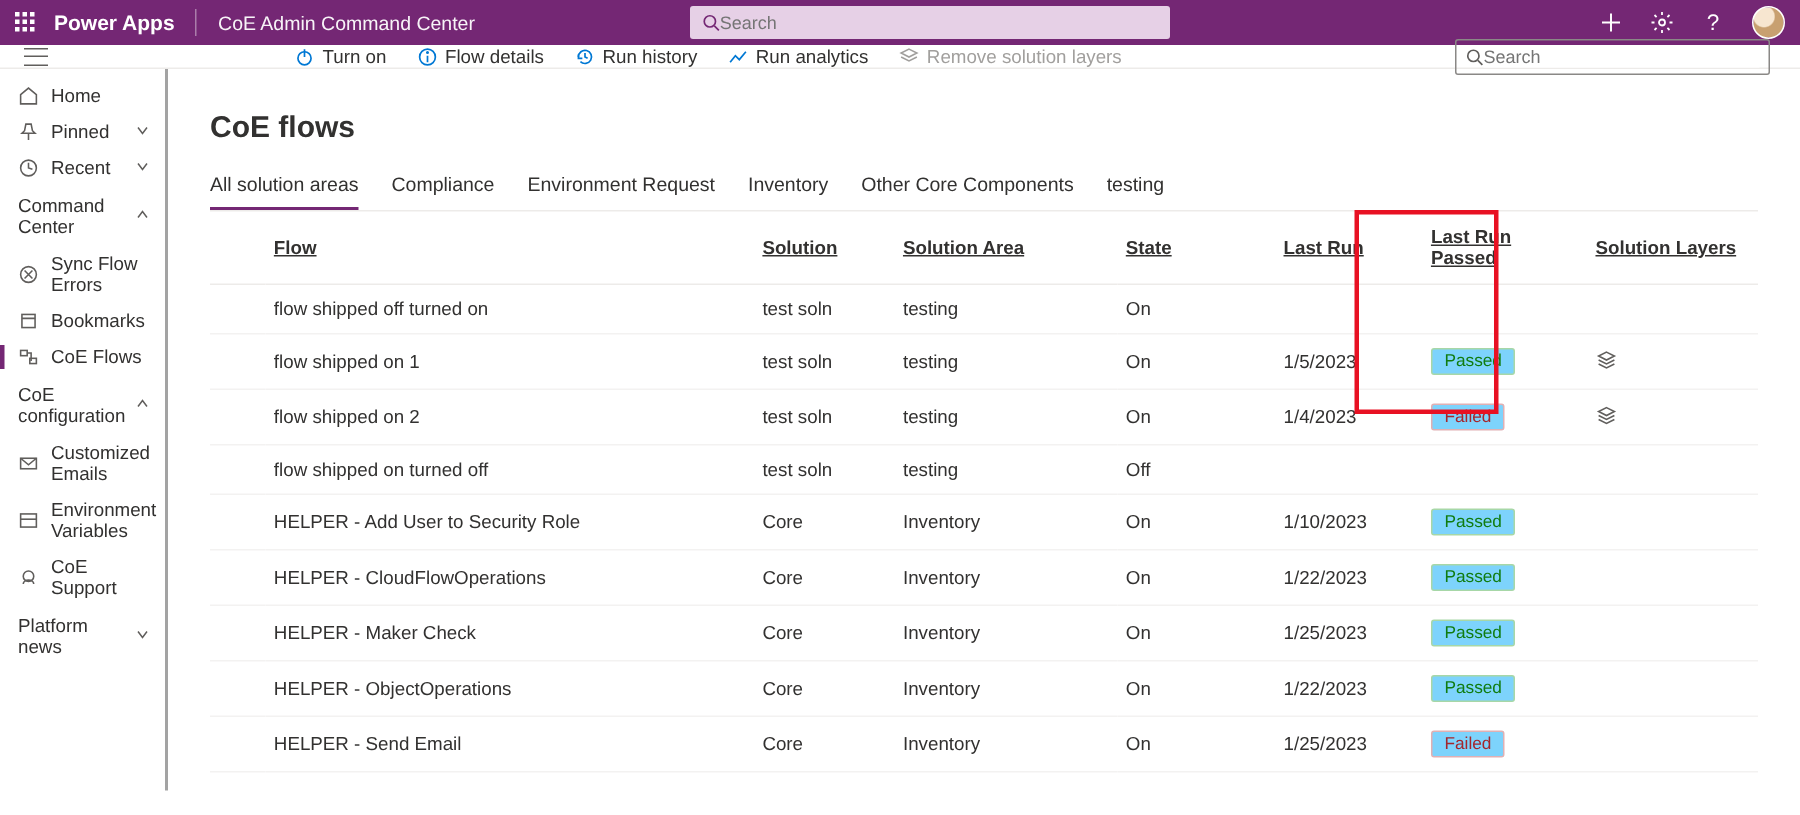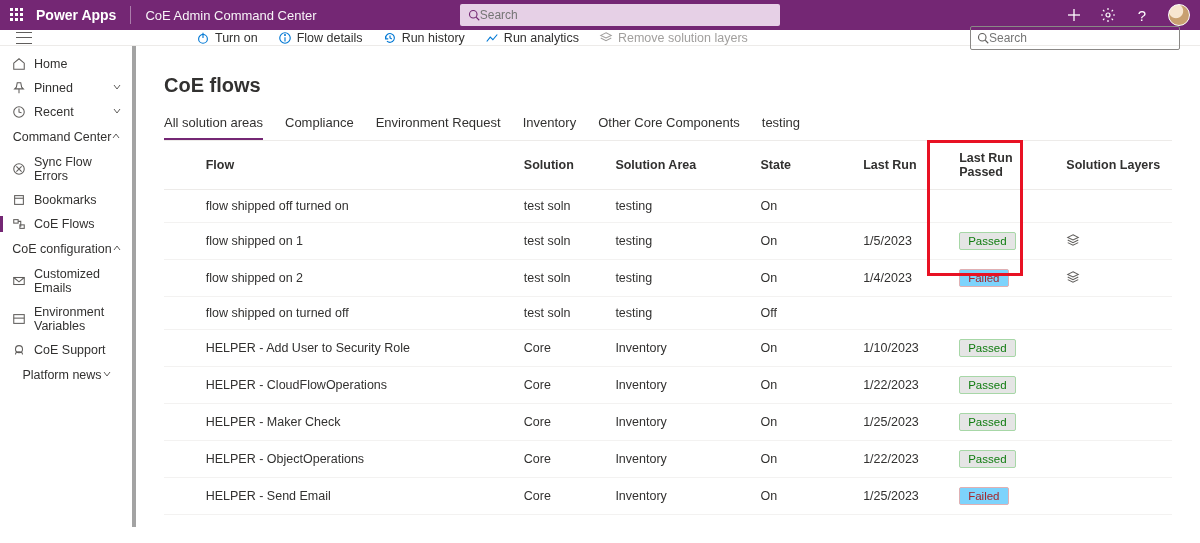--- a/index.html
+++ b/index.html
@@ -23,41 +23,41 @@
 .hamb{width:16px;height:12px;display:flex;flex-direction:column;justify-content:space-between;margin-right:4px;cursor:pointer;margin-left:2px;}
 .hamb span{height:1px;background:#605e5c;}
 .cmd { display:flex; align-items:center; gap:5px; font-size:12.5px; color:#323130; cursor:pointer;}
 .cmd.disabled{color:#a19f9d;}
 .cmd svg{width:14px;height:14px;}
 .cmdsearch{margin-left:auto;margin-right:20px;width:210px;height:24px;border:1px solid #8a8886;border-radius:2px;display:flex;align-items:center;padding:0 6px;}
 .cmdsearch input{border:none;flex:1;font-size:12px;outline:none;}
 
 
 .layout{display:flex;height:calc(100% - 62px);}
-.sidebar{width:136px;border-right:4px solid #a3a3a3;padding-top:6px;}
+.sidebar{width:112px;border-right:2px solid #a3a3a3;padding-top:6px;}
 .navhead{display:flex;align-items:center;justify-content:center;padding:6px 10px 6px 12px;font-weight:400;font-size:12.5px;cursor:pointer;}
 .navitem{display:flex;align-items:center;gap:8px;padding:5px 10px 5px 12px;font-size:12.5px;cursor:pointer;position:relative;}
 .navitem .chev{margin-left:auto;}
 .navitem.active{background:transparent;}
 .navitem.active::before{content:"";position:absolute;left:0;top:4px;bottom:4px;width:3px;background:#742774;}
 .navitem svg{width:14px;height:14px;flex-shrink:0;stroke:#605e5c;}
 .chev svg{width:10px;height:10px;}
 
 
 .main{flex:1;padding:28px 28px 0 28px;overflow:auto;position:relative;}
 h1{font-size:20px;font-weight:600;margin-bottom:18px;}
 .tabs{display:flex;gap:22px;border-bottom:1px solid #edebe9;}
 .tab{padding:0 0 8px 0;font-size:13px;cursor:pointer;color:#323130;}
 .tab.active{color:#323130;border-bottom:2px solid #742774;font-weight:400;}
 
 table{width:100%;border-collapse:collapse;table-layout:fixed;}
-th{font-weight:600;font-size:12.5px;text-align:left;padding:10px 6px;border-bottom:1px solid #edebe9;}
+th{font-weight:600;font-size:12.5px;text-align:left;padding:10px 6px;border-bottom:1px solid #edebe9;text-decoration:underline;}
 td{font-size:12.5px;padding:9px 6px;border-bottom:1px solid #f3f2f1;}
 .badge{display:inline-block;padding:2px 8px;font-size:11.5px;border-radius:2px;border:1px solid;}
-.badge.pass{color:#107c10;border-color:#a7d7a7;background:#e5e5e5;}
+.badge.pass{color:#107c10;border-color:#a7d7a7;background:#7dd3fc;}
 .badge.fail{color:#a4262c;border-color:#e0b0b3;background:#7dd3fc;}
 .layersicon svg{width:14px;height:14px;stroke:#605e5c;fill:none;}
 
 .redbox{position:absolute;border:3px solid #e81123;pointer-events:none;}
 
 col.c1{width:32px;} col.c2{width:285px;} col.c3{width:82px;} col.c4{width:130px;} col.c5{width:92px;} col.c6{width:86px;} col.c7{width:96px;} col.c8{width:100px;}
 </style>
 </head>
 <body>
 

